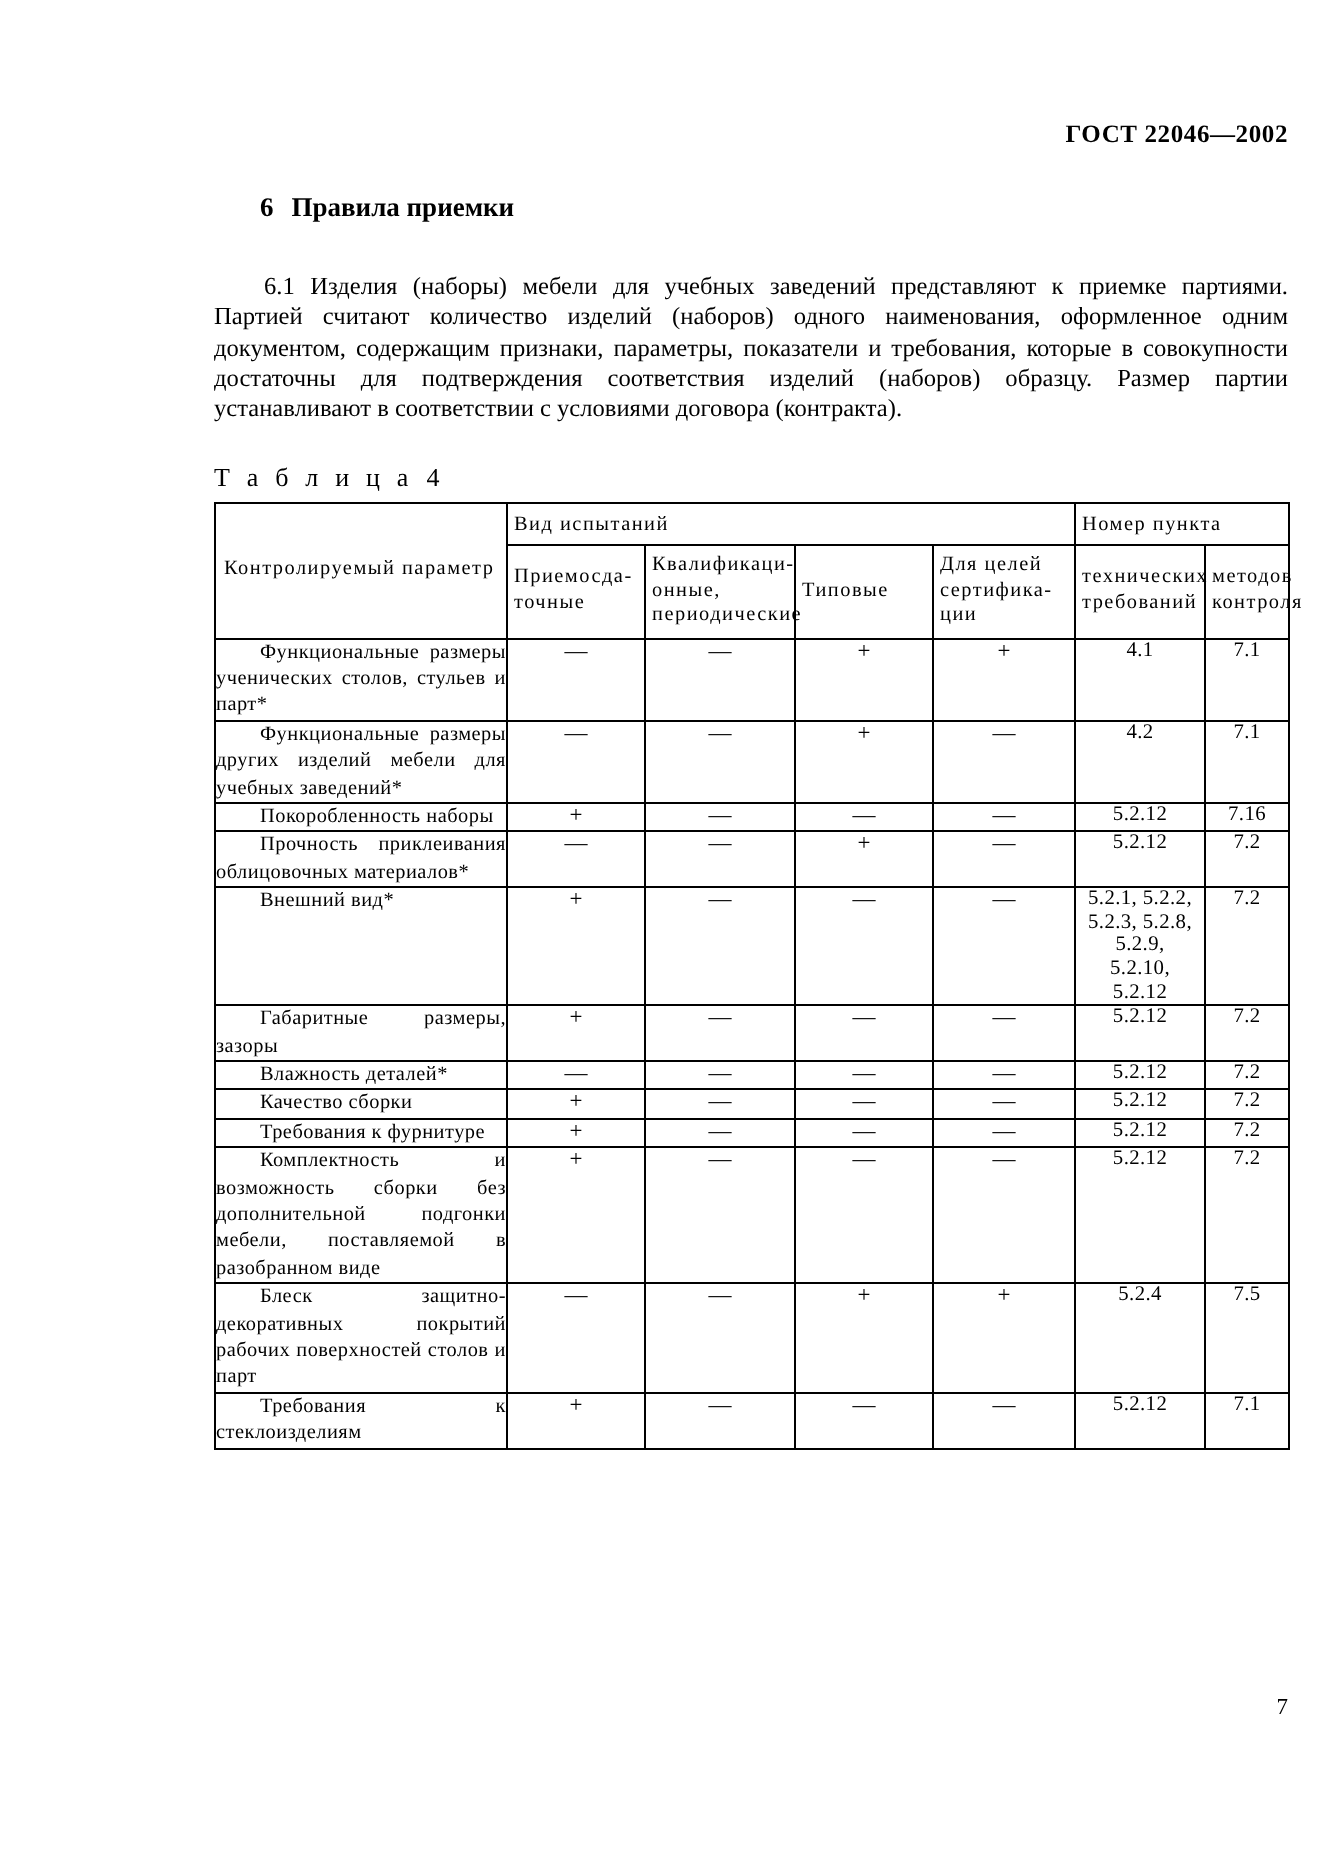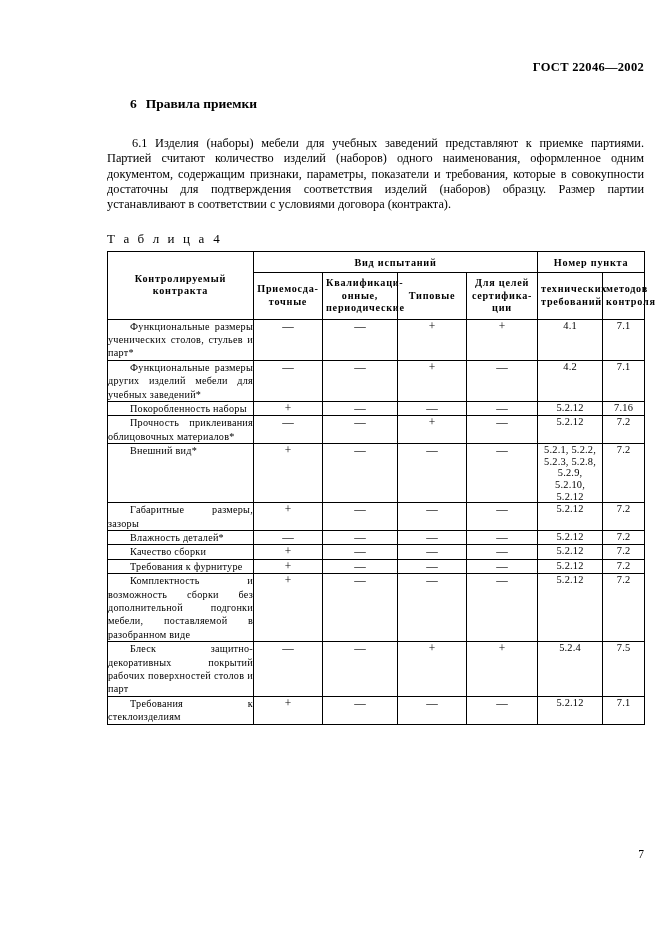--- a/index.html
+++ b/index.html
@@ -94,22 +94,22 @@
     table-layout: fixed;
     font-size: 10.2px;
   }
   table.gost th,
   table.gost td {
     border: 1px solid #000000;
     padding: 0;
     vertical-align: top;
   }
   table.gost th {
-    font-weight: bold;
-    text-align: center;
+    font-weight: normal;
+    text-align: left;
     letter-spacing: 0.75px;
     vertical-align: middle;
   }
   .th-pad {
     padding: 4px 3px;
     line-height: 12.5px;
   }
   .th-group {
     padding: 5px 3px 4px;
   }
@@ -189,21 +189,21 @@
           <col class="c1">
           <col class="c2">
           <col class="c3">
         <col class="c4">
           <col class="c5">
           <col class="c6">
       </colgroup>
       <thead>
         <tr>
           <th rowspan="2">
-            <div class="th-param">Контролируемый контракта</div>
+            <div class="th-param">Контролируемый параметр</div>
           </th>
           <th colspan="4">
             <div class="th-group">Вид испытаний</div>
           </th>
           <th colspan="2">
             <div class="th-group">Номер пункта</div>
           </th>
         </tr>
         <tr>
           <th>

